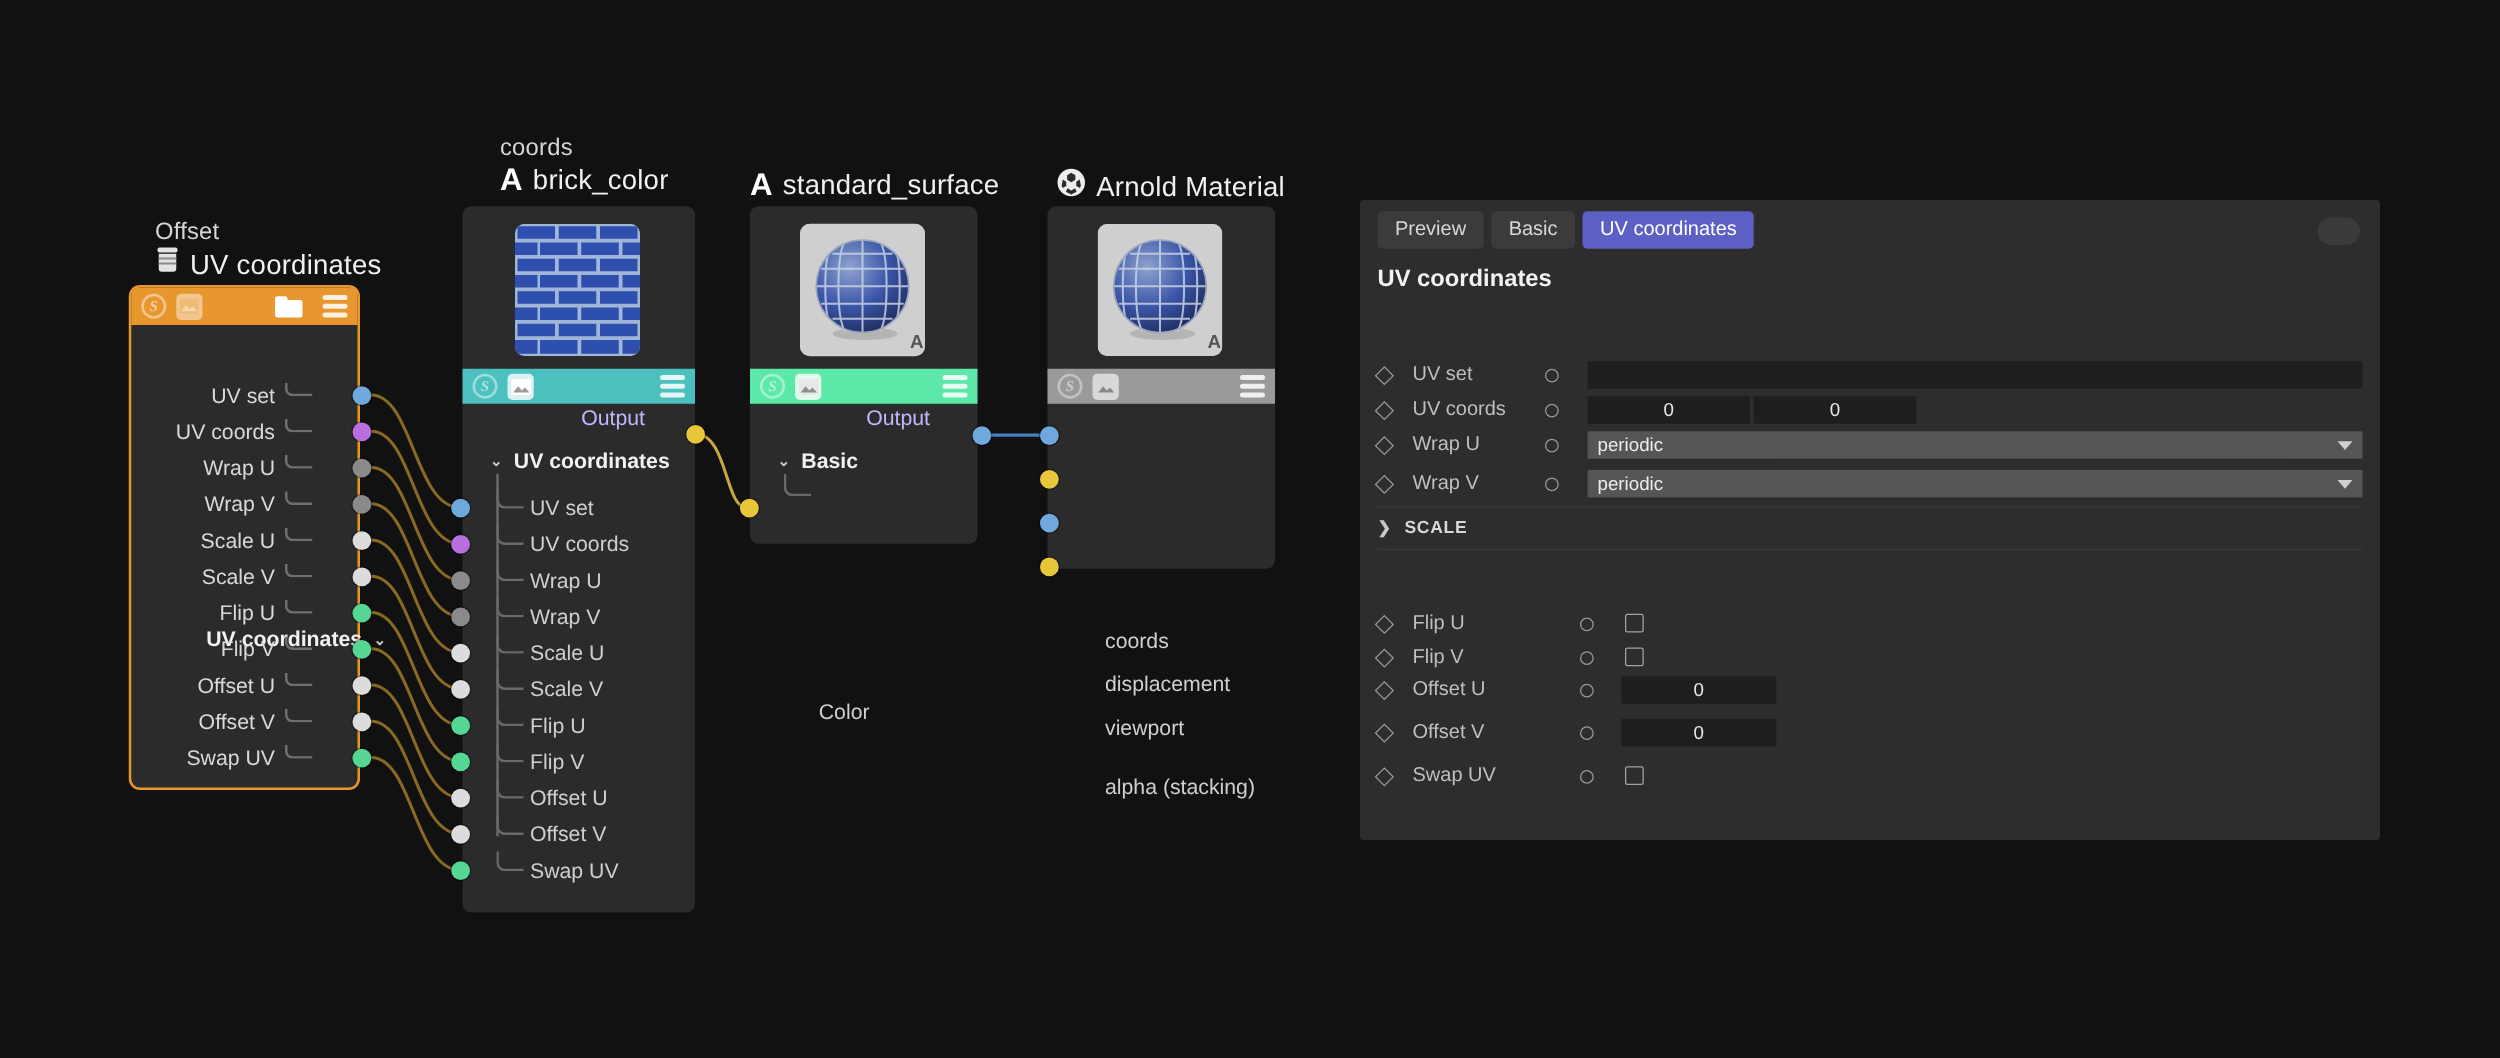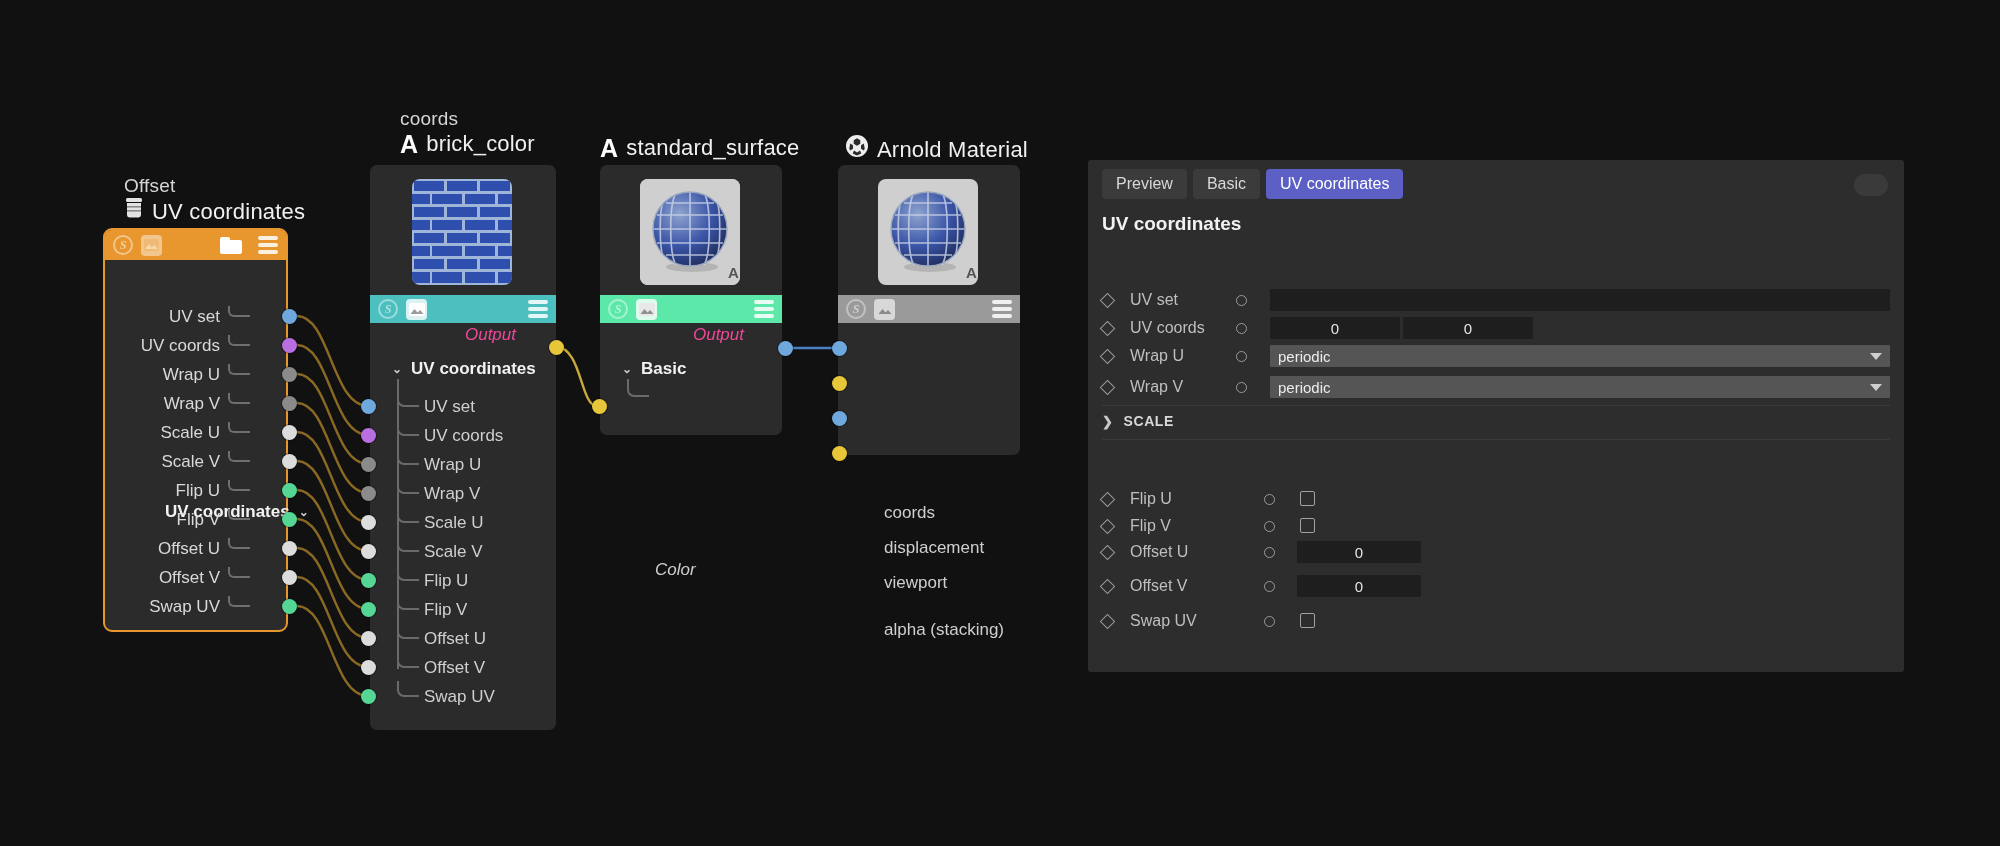--- a/index.html
+++ b/index.html
@@ -80,21 +80,21 @@
     border-radius: 50%;
     box-shadow: 0 0 0 1px rgba(0,0,0,.35);
   }
   .grp-label { position:absolute; font-size:17px; color:#d9d9d9; text-align:right; white-space:nowrap;}
   .grp-stub { position:absolute; border-left:2px solid #6f6f6f; border-bottom:2px solid #6f6f6f; border-bottom-left-radius:6px; }
 
   .sect-head { position:absolute; font-size:17px; font-weight:bold; color:#f2f2f2; display:flex; align-items:center; gap:9px; white-space:nowrap;}
   .chev { font-size: 12px; color:#cdcdcd; }
   .tree-v { position:absolute; border-left:2px solid #6a6a6a; }
   .tree-h { position:absolute; border-bottom:2px solid #6a6a6a; border-left:2px solid #6a6a6a; border-bottom-left-radius:7px; }
-  .out-label { position:absolute; font-size:17px; color:#ec4899; white-space:nowrap;font-style:italic;}
+  .out-label { position:absolute; font-size:17px; color:#c4b5fd; white-space:nowrap;}
 
   
   #panel {
     position: absolute;
     left: 1088px; top: 160px;
     width: 816px; height: 512px;
     background: #2d2d2d;
     border-radius: 3px;
   }
   #panel-head { display:flex; align-items:center; gap:12px; padding:12px 14px 0 14px; }
@@ -408,21 +408,21 @@
           <i></i>
         </span>
     </div>
     <div class="out-label" style="right:38px; top:160px;">Output</div>
 
     <div class="sect-head" style="left:22px; top:194px;">
       <span class="chev">⌄</span>
       <span>Basic</span>
     </div>
     <div class="tree-h" style="left:27px; top:214px; width:22px; height:18px;"></div>
-    <div class="port-row" style="left:55px; top:390px;font-style:italic;">Color</div>
+    <div class="port-row" style="left:55px; top:390px;">Color</div>
   </div>
   <div class="dot" style="left:592px; top:399px; background:#e8c63a;"></div>
   <div class="dot" style="left:778px; top:341px; background:#6ea8dc;"></div>
 
   <div class="node-title" style="left:845px; top:134px;">
     <span class="main">
       <span>
         <svg width="24" height="24" viewBox="0 0 24 24">
             <circle cx="12" cy="12" r="11" fill="#ededed"></circle>
             <path d="M12 4.2l3.3 2v3.6L12 11.8 8.7 9.8V6.2z" fill="#2b2b2b"></path>

